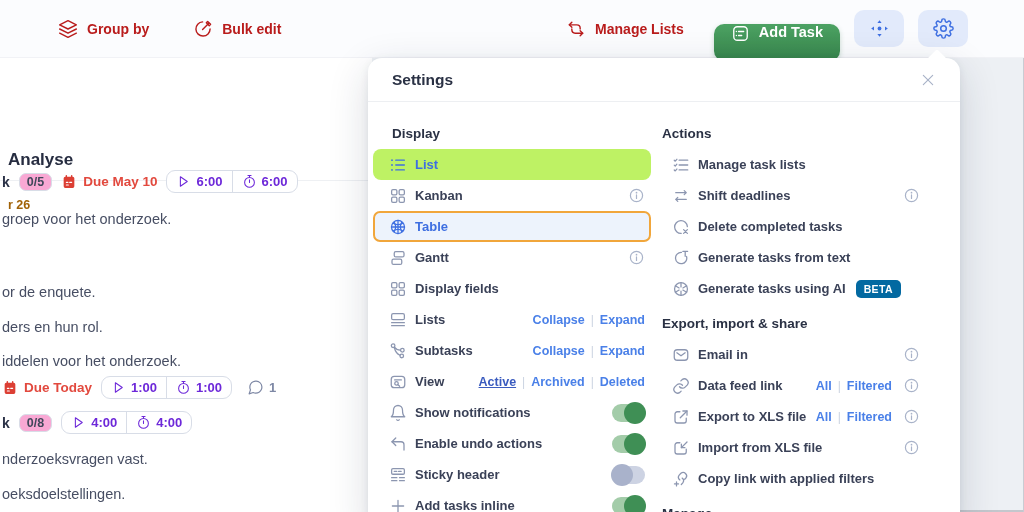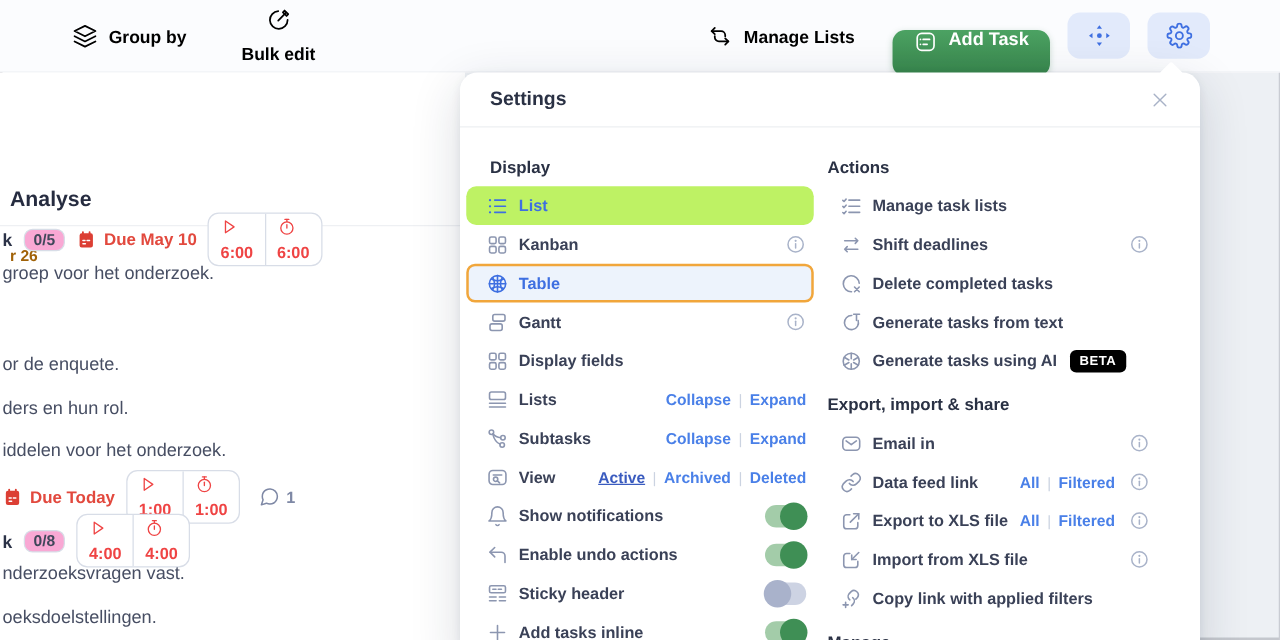--- a/index.html
+++ b/index.html
@@ -1,22 +1,22 @@
 <!DOCTYPE html>
 <html><head>
 <meta charset="utf-8">
 <style>
   html,body{margin:0;padding:0;background:#fff;font-family:"Liberation Sans",sans-serif;}
   .screen{position:relative;width:1024px;height:512px;overflow:hidden;background:#EDF0F4;
     box-shadow:inset 2px 0 0 #63676F, inset 0 1px 0 #D8DBE0, inset -1px 0 0 #C9CCD3, inset 0 -2px 0 #C4C7CD;}
   
   .toolbar{position:absolute;top:0;left:0;right:0;height:58px;background:#FBFCFE;border-bottom:1px solid #F1F2F6;
     display:flex;align-items:center;padding:0 56px 0 58px;box-sizing:border-box;}
-  .tbtn{display:flex;align-items:center;gap:9px;color:#000000;font-size:14px;font-weight:700;cursor:pointer;}
-  .tbtn + .tbtn{margin-left:44px;flex-direction:column;}
+  .tbtn{display:flex;align-items:center;gap:9px;color:#b91c1c;font-size:14px;font-weight:700;cursor:pointer;}
+  .tbtn + .tbtn{margin-left:44px;}
   .tbtn .ic{width:20px;height:20px;display:inline-flex;}
   .tb-right{margin-left:auto;display:flex;align-items:center;}
   .add-task{display:flex;align-items:flex-start;gap:9px;background:linear-gradient(180deg,#4CA263,#37854B);
     color:#fff;font-size:14.5px;font-weight:700;border-radius:10px;padding:0 17px;height:37px;margin-left:30px;
     box-shadow:0 2px 5px rgba(50,120,70,.25);cursor:pointer;margin-top:28px;}
   .add-task .ic{width:19px;height:19px;display:inline-flex;}
   .sq-btn{width:50px;height:37px;border-radius:10px;background:#E2EAFB;color:#3E6FE1;display:flex;
     align-items:center;justify-content:center;margin-left:14px;cursor:pointer;}
   .sq-btn .ic{width:21px;height:21px;display:inline-flex;}
   .ic svg{width:100%;height:100%;}
@@ -26,21 +26,21 @@
   .bg-heading{left:8px;top:92px;font-size:17px;font-weight:700;color:#262C40;}
   .bg-divider{left:0;top:122px;width:368px;border-top:1px solid #EEF0F3;height:0;}
   .bg-date{left:8px;top:140px;font-size:12.5px;font-weight:600;color:#a16207;}
   .bg-row{display:flex;align-items:center;gap:9px;left:2px;}
   .bg-line{left:2px;font-size:14.5px;color:#474E63;white-space:nowrap;}
   .bold-frag{font-size:14px;font-weight:700;color:#2B3247;}
   .count-badge{border:1.5px solid #D8DDE7;border-radius:7px;padding:1px 7px;font-size:12.5px;font-weight:700;color:#40475A;background:#f9a8d4;}
   .due{display:flex;align-items:center;gap:6px;color:#E2493E;font-size:13.5px;font-weight:700;}
   .due .ic{width:16px;height:16px;color:#DC3F34;}
   .time-pill{display:flex;border:1.5px solid #D8DDE7;border-radius:9px;overflow:hidden;background:#fff;}
-  .time-cell{display:flex;align-items:flex-start;gap:5px;padding:3px 9px;font-size:13px;font-weight:700;color:#ef4444;flex-direction:column;}
+  .time-cell{display:flex;align-items:flex-start;gap:5px;padding:3px 9px;font-size:13px;font-weight:700;color:#6d28d9;}
   .time-cell + .time-cell{border-left:1.5px solid #D8DDE7;}
   .time-cell .ic{width:15px;height:15px;}
   .comments{display:flex;align-items:center;gap:5px;color:#7E88A5;font-size:13px;font-weight:700;margin-left:6px;}
   .comments .ic{width:17px;height:17px;}
   
   .modal{position:absolute;left:368px;top:58px;width:592px;height:470px;background:#fff;border-radius:14px 14px 0 0;
     box-shadow:0 12px 40px rgba(25,35,65,.16), 0 2px 8px rgba(25,35,65,.08);box-sizing:border-box;}
   .caret{position:absolute;top:-6px;left:562px;width:14px;height:14px;background:#fff;transform:rotate(45deg);border-radius:2px;}
   .modal-header{height:43px;display:flex;align-items:center;padding:0 24px;border-bottom:1px solid #EDEFF2;}
   .modal-title{font-size:15.5px;font-weight:700;color:#2A3144;}
@@ -61,21 +61,21 @@
   .lnk{color:#4A80E8;font-size:12.5px;font-weight:700;cursor:pointer;}
   .lnk.active{color:#3A5BBF;text-decoration:underline;}
   .lsep{color:#CBD3E1;font-weight:400;margin:0 6px;font-size:12px;}
   .info{width:17px;height:17px;color:#A9B3C9;margin-left:11px;flex:none;display:inline-flex;cursor:pointer;}
   .links + .info{margin-left:11px;}
   .toggle{margin-left:auto;width:33px;height:18px;border-radius:10px;position:relative;flex:none;cursor:pointer;}
   .toggle.on{background:#A3CCA9;}
   .toggle.on::after{content:"";position:absolute;right:-1px;top:-2px;width:22px;height:22px;border-radius:50%;background:#3F8F55;}
   .toggle.off{background:#CDD3E3;}
   .toggle.off::after{content:"";position:absolute;left:-1px;top:-2px;width:22px;height:22px;border-radius:50%;background:#A9B2CB;}
-  .beta{background:#000000;color:#fff;font-size:10.5px;font-weight:700;letter-spacing:.4px;border-radius:5px;
+  .beta{background:#0369a1;color:#fff;font-size:10.5px;font-weight:700;letter-spacing:.4px;border-radius:5px;
     padding:3px 8px;margin-left:10px;flex:none;}
   .col-right .mrow{padding-left:10px;}
   .col-right .mheading{margin-top:0;}
   .mheading.mt{margin-top:12px;}
 </style>
 </head>
 <body>
 
 <div class="screen">
 

